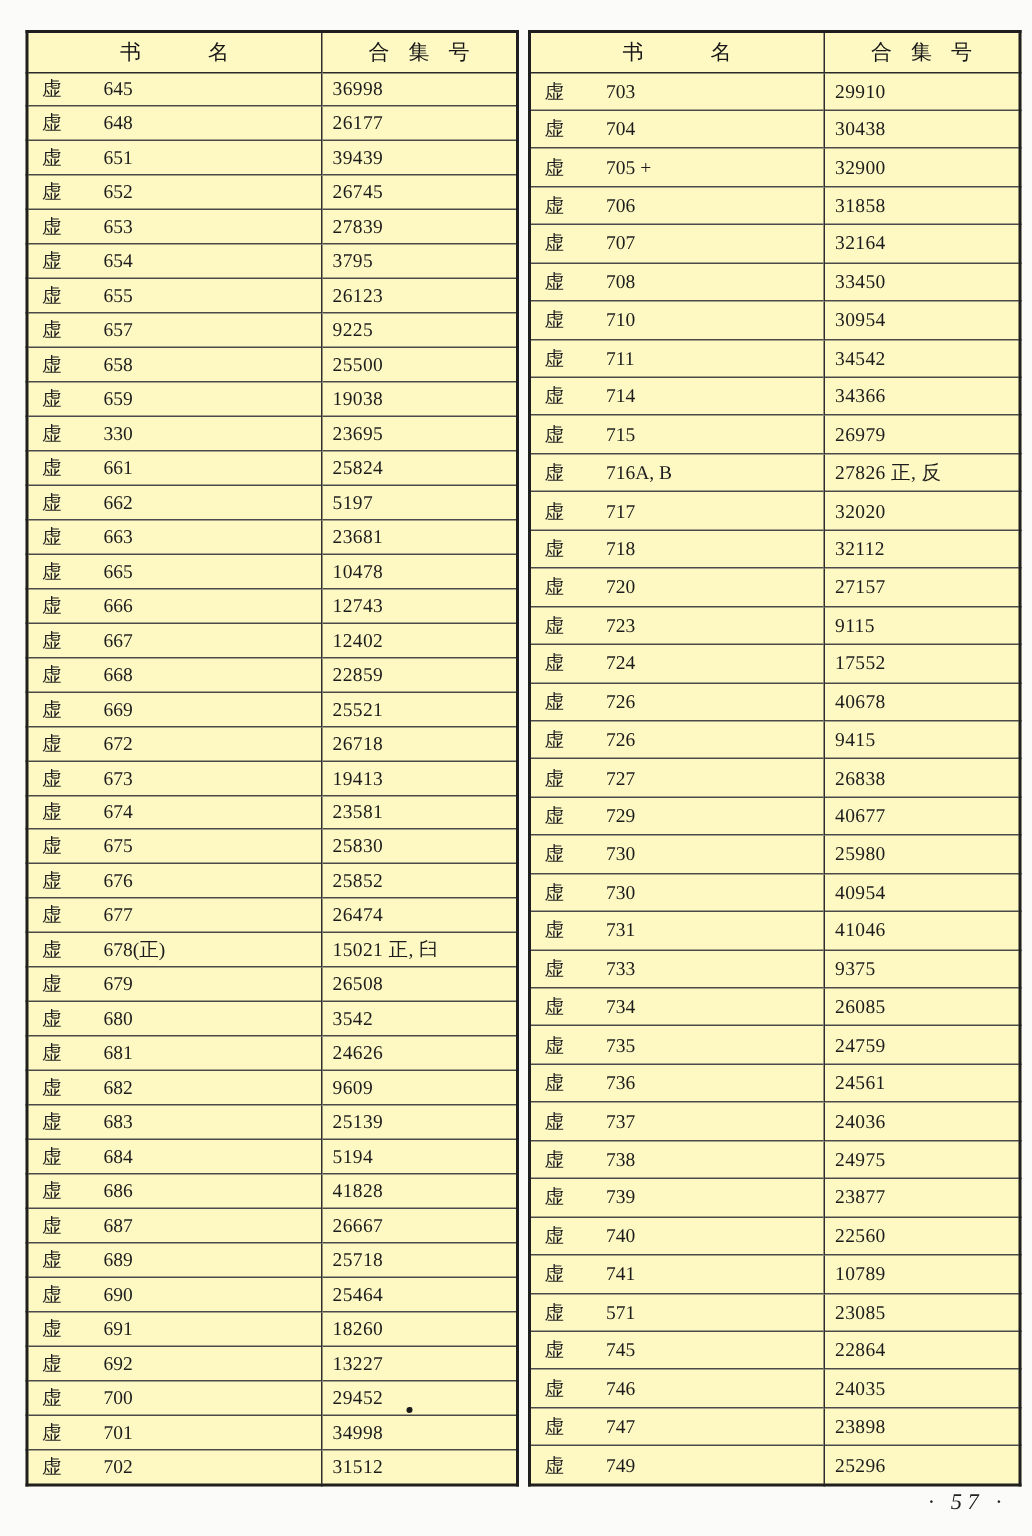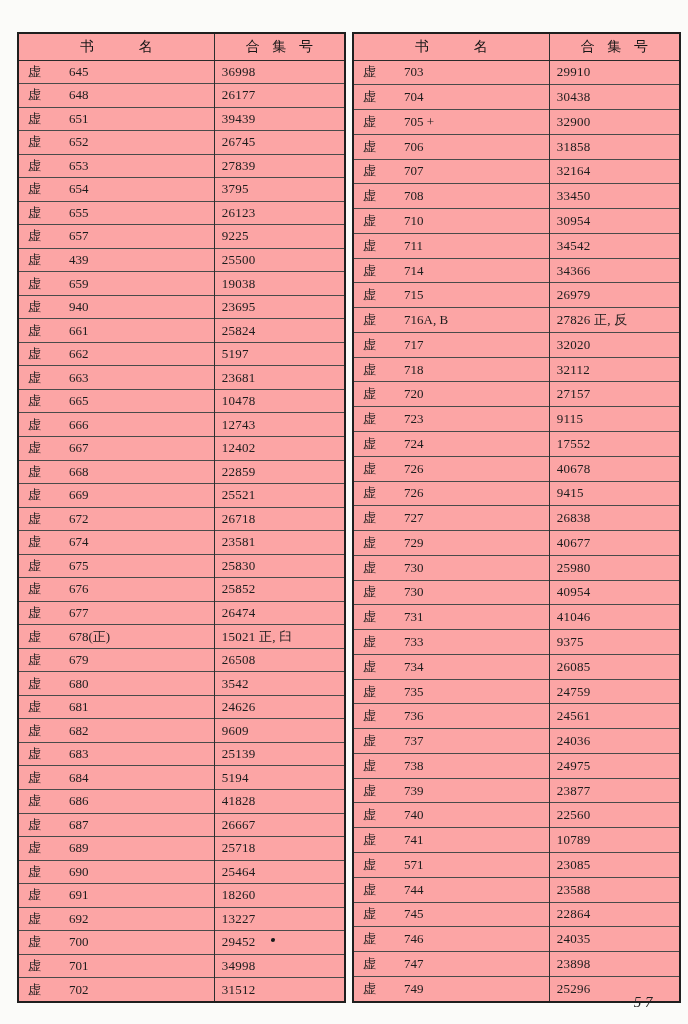--- a/index.html
+++ b/index.html
@@ -10,26 +10,26 @@
     width: 688px;
     height: 1024px;
     position: relative;
     background: #fbfbf9;
     font-family: "Liberation Serif", "DejaVu Serif", serif;
     color: #1c1c1c;
     overflow: hidden;
   }
   .scan-table {
     position: absolute;
-    top: 32px;
+    top: 20px;
     width: 329px;
     height: 971px;
     border-collapse: collapse;
     table-layout: fixed;
-    background: #fca5a5;
+    background: #fef9c3;
   }
   #table-left  { left: 17px; }
   #table-right { left: 352px; }
   .scan-table, .scan-table tr, .scan-table td, .scan-table th {
     box-sizing: border-box;
   }
   .scan-table {
     border: 2px solid #1f1f1f;
   }
   .scan-table td, .scan-table th {
@@ -129,29 +129,29 @@
       </tr>
       <tr>
         <td class="col-name cell-name"><span class="row-prefix">虚</span><span class="book-id">655</span></td>
         <td class="col-num cell-num">26123</td>
       </tr>
       <tr>
         <td class="col-name cell-name"><span class="row-prefix">虚</span><span class="book-id">657</span></td>
         <td class="col-num cell-num">9225</td>
       </tr>
       <tr>
-        <td class="col-name cell-name"><span class="row-prefix">虚</span><span class="book-id">439</span></td>
+        <td class="col-name cell-name"><span class="row-prefix">虚</span><span class="book-id">658</span></td>
         <td class="col-num cell-num">25500</td>
       </tr>
       <tr>
         <td class="col-name cell-name"><span class="row-prefix">虚</span><span class="book-id">659</span></td>
         <td class="col-num cell-num">19038</td>
       </tr>
       <tr>
-        <td class="col-name cell-name"><span class="row-prefix">虚</span><span class="book-id">940</span></td>
+        <td class="col-name cell-name"><span class="row-prefix">虚</span><span class="book-id">330</span></td>
         <td class="col-num cell-num">23695</td>
       </tr>
       <tr>
         <td class="col-name cell-name"><span class="row-prefix">虚</span><span class="book-id">661</span></td>
         <td class="col-num cell-num">25824</td>
       </tr>
       <tr>
         <td class="col-name cell-name"><span class="row-prefix">虚</span><span class="book-id">662</span></td>
         <td class="col-num cell-num">5197</td>
       </tr>
@@ -175,20 +175,24 @@
         <td class="col-name cell-name"><span class="row-prefix">虚</span><span class="book-id">668</span></td>
         <td class="col-num cell-num">22859</td>
       </tr>
       <tr>
         <td class="col-name cell-name"><span class="row-prefix">虚</span><span class="book-id">669</span></td>
         <td class="col-num cell-num">25521</td>
       </tr>
       <tr>
         <td class="col-name cell-name"><span class="row-prefix">虚</span><span class="book-id">672</span></td>
         <td class="col-num cell-num">26718</td>
+      </tr>
+      <tr>
+        <td class="col-name cell-name"><span class="row-prefix">虚</span><span class="book-id">673</span></td>
+        <td class="col-num cell-num">19413</td>
       </tr>
       <tr>
         <td class="col-name cell-name"><span class="row-prefix">虚</span><span class="book-id">674</span></td>
         <td class="col-num cell-num">23581</td>
       </tr>
       <tr>
         <td class="col-name cell-name"><span class="row-prefix">虚</span><span class="book-id">675</span></td>
         <td class="col-num cell-num">25830</td>
       </tr>
       <tr>
@@ -402,24 +406,20 @@
       </tr>
       <tr>
         <td class="col-name cell-name"><span class="row-prefix">虚</span><span class="book-id">741</span></td>
         <td class="col-num cell-num">10789</td>
       </tr>
       <tr>
         <td class="col-name cell-name"><span class="row-prefix">虚</span><span class="book-id">571</span></td>
         <td class="col-num cell-num">23085</td>
       </tr>
       <tr>
-        <td class="col-name cell-name"><span class="row-prefix">虚</span><span class="book-id">744</span></td>
-        <td class="col-num cell-num">23588</td>
-      </tr>
-      <tr>
         <td class="col-name cell-name"><span class="row-prefix">虚</span><span class="book-id">745</span></td>
         <td class="col-num cell-num">22864</td>
       </tr>
       <tr>
         <td class="col-name cell-name"><span class="row-prefix">虚</span><span class="book-id">746</span></td>
         <td class="col-num cell-num">24035</td>
       </tr>
       <tr>
         <td class="col-name cell-name"><span class="row-prefix">虚</span><span class="book-id">747</span></td>
         <td class="col-num cell-num">23898</td>

